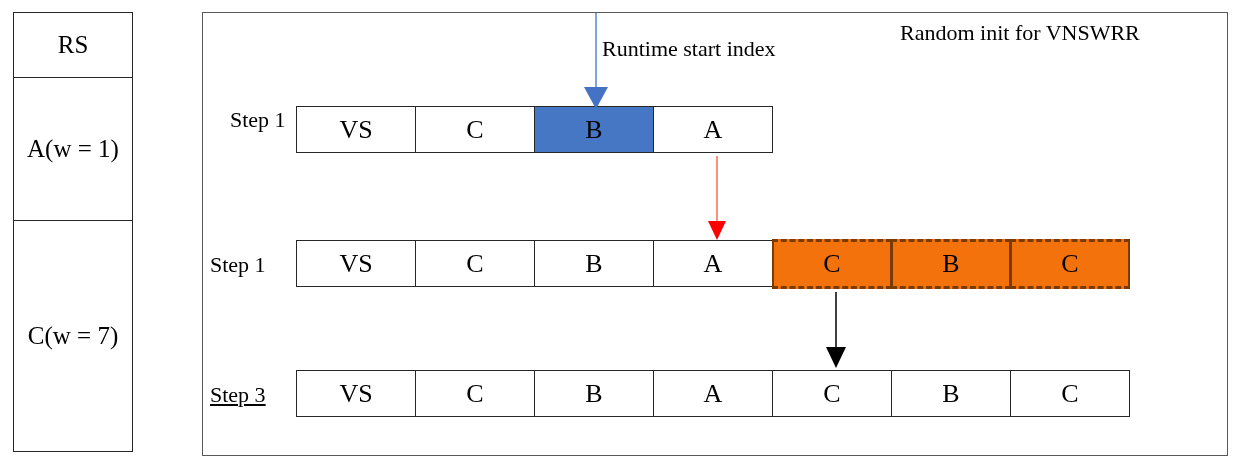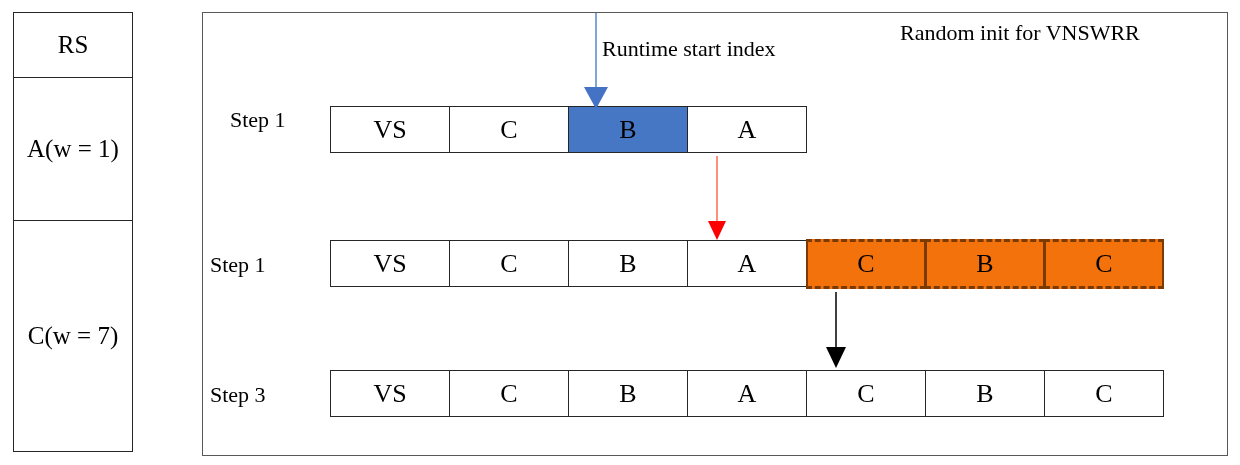--- a/index.html
+++ b/index.html
@@ -24,22 +24,22 @@
   .rs-b{height:120px;}
   .rs-c{flex:1;}
 
   
   .main-box{position:absolute;left:202px;top:12px;width:1026px;height:444px;
     border:1px solid var(--box-border);background:#ffffff;}
   .main-title{position:absolute;left:900px;top:20px;font-size:22px;color:#000;white-space:nowrap;}
 
   
   .step-label{position:absolute;left:210px;width:80px;font-size:22px;color:#000;}
-  .lbl1{top:107px;margin-left:20px;} .lbl2{top:252px;} .lbl3{top:382px;}
-  .row{position:absolute;left:296px;display:flex;margin-left:34px;}
+  .lbl1{top:107px;margin-left:20px;} .lbl2{top:252px;} .lbl3{top:382px;text-decoration:underline;}
+  .row{position:absolute;left:296px;display:flex;}
   .row1{top:106px;} .row2{top:240px;} .row3{top:370px;}
   .cell{width:120px;height:47px;border:1px solid var(--cell-border);margin-left:-1px;
     display:flex;align-items:center;justify-content:center;
     font-size:26px;color:#000;background:#ffffff;}
   .cell:first-child{margin-left:0;}
   .cell.blue{background:var(--blue);}
   .cell.orange{background:var(--orange);height:50px;margin-top:-1px;
     border-top:3px dashed var(--orange-dash);
     border-bottom:3px dashed var(--orange-dash);
     border-left:2px solid var(--orange-dash);

